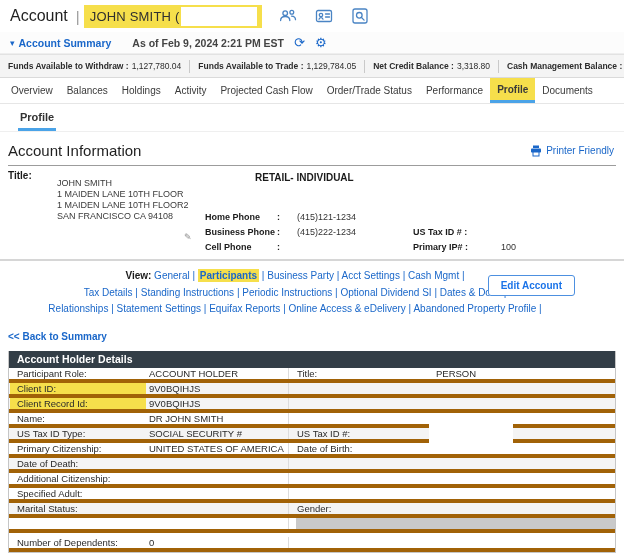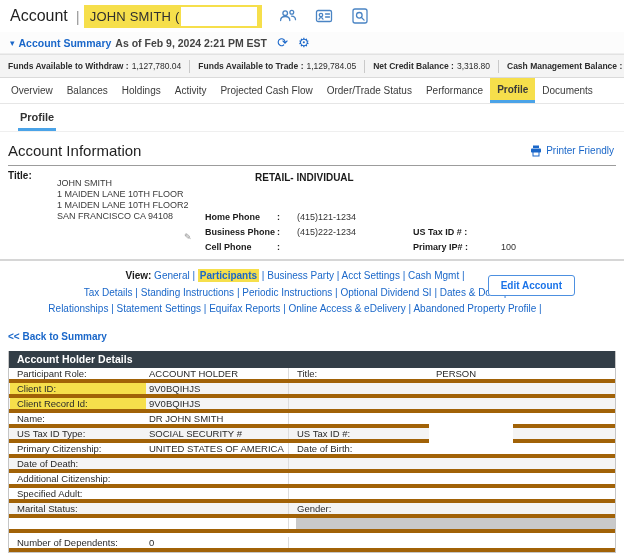--- a/index.html
+++ b/index.html
@@ -12,21 +12,21 @@
 .tsep{color:#9a9a9a;font-size:15px;margin:0 4px 0 8px}
 .acct-hl{background:#f6df4b;display:inline-flex;align-items:center;height:23px;padding:0 3px 0 6px;font-size:13px;color:#2f2f2f;letter-spacing:.2px;white-space:nowrap}
 .redact{display:inline-block;width:76px;height:19px;background:#fff;margin:0 2px 0 1px}
 .hdr-icons{display:flex;gap:16px;margin-left:16px;align-items:center}
 .hdr-icons svg{display:block}
 
 
 .summary{display:flex;align-items:center;height:22px;padding:0 10px;background:#fcfcfc;border-bottom:1px solid #eee;font-size:10.5px}
 .caret{color:#1a67c9;font-size:9px;margin-right:4px}
 .sum-link{color:#1a67c9;font-weight:bold}
-.asof{color:#444;font-weight:bold;margin-left:4px}
+.asof{color:#444;font-weight:bold;margin-left:21px}
 .sum-ico{color:#1a67c9;font-size:13px;margin-left:10px;line-height:1}
 
 
 .fundsbar{display:flex;align-items:center;height:24px;background:#f4f4f4;border-top:1px solid #e2e2e2;border-bottom:1px solid #dadada;padding:0 8px;white-space:nowrap;overflow:hidden}
 .fitem{display:flex;align-items:baseline;font-size:8.5px;color:#2c2c2c;flex:none}
 .flabel{font-weight:bold}
 .fvalue{margin-left:3px}
 .vdiv{width:1px;height:13px;background:#c9c9c9;margin:0 8px;flex:none}
 
 

